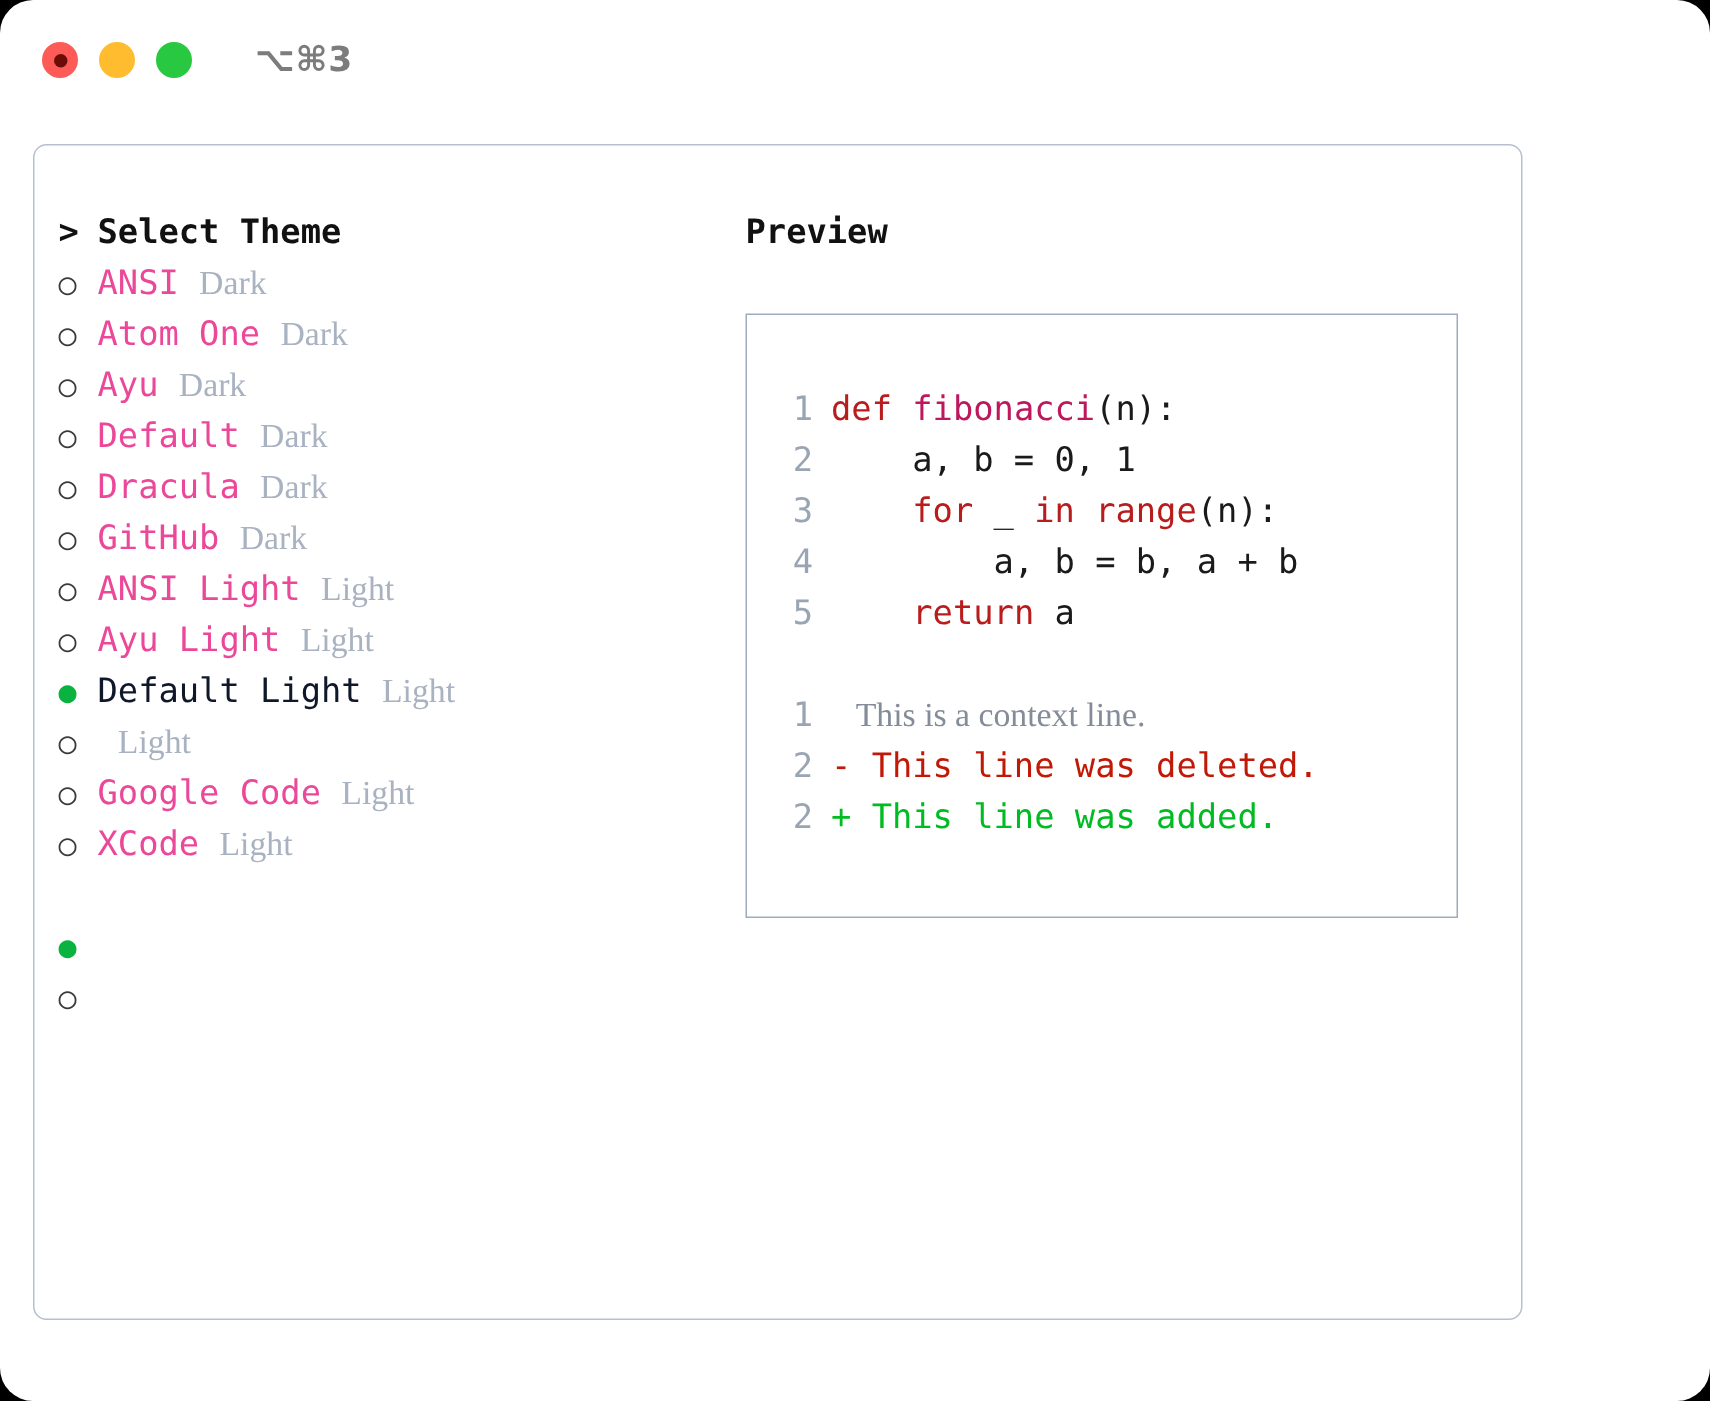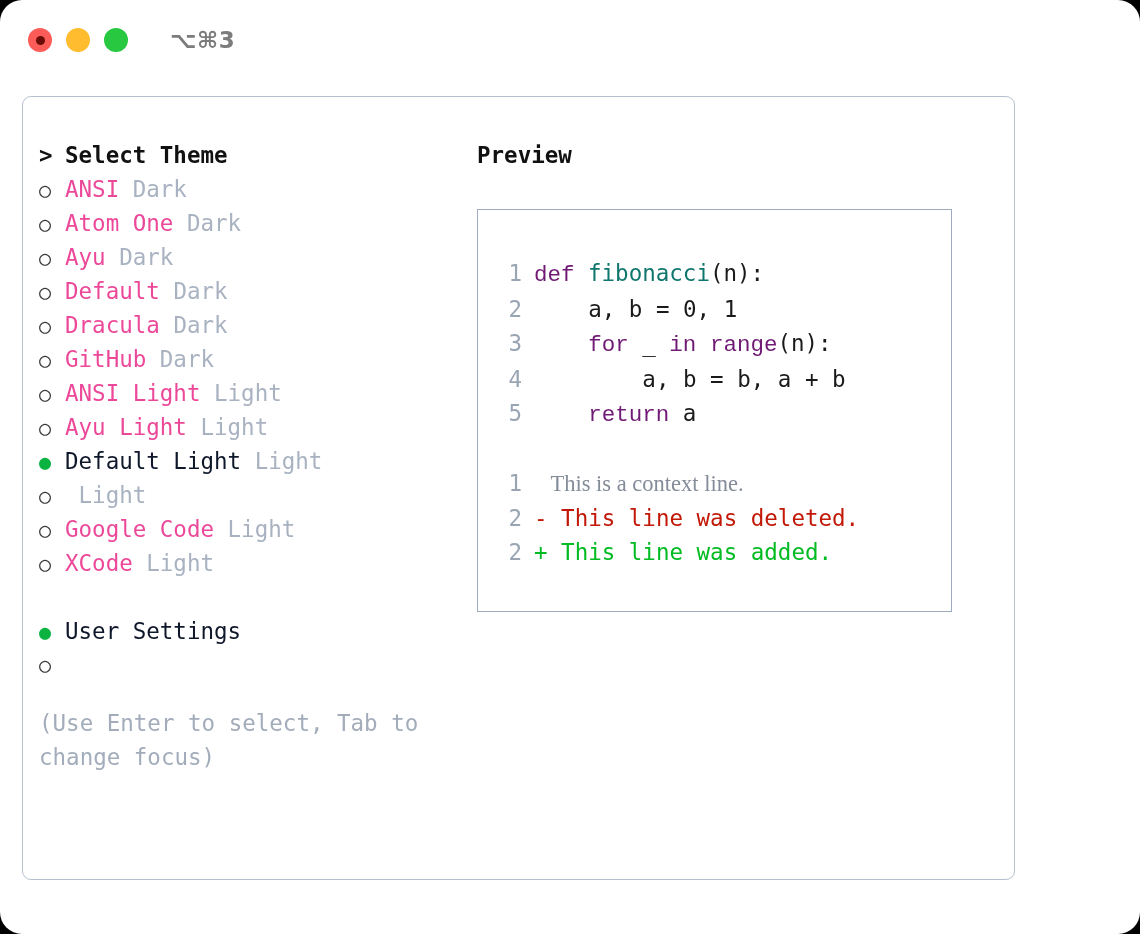--- a/index.html
+++ b/index.html
@@ -119,36 +119,36 @@
   }
   .header-row .marker { color: #111111; font-weight: bold; font-size: 22.5px; }
 
   .section-header {
     font-weight: bold;
     color: #1a1a1a;
   }
 
   .label        { color: #ec4899; }
   .label.sel    { color: #0f172a; }
-  .suffix       { color: #a9b2c1; }
+  .suffix       { color: #a9b2c1; font-family: Liberation Serif, serif; }
 
   .spacer-row { height: 34px; }
 
   .hint {
     margin-top: 24px;
     font-size: 22.5px;
     line-height: 34px;
     color: #a3acbb;
     width: 400px;
   }
 
   
   .right-col {
     position: absolute;
-    left: 454px;
+    left: 474px;
     top: 41px;
     width: 500px;
   }
   .preview-title {
     font-size: 22.5px;
     line-height: 34px;
     font-weight: bold;
     color: #111111;
   }
   .preview-box {
@@ -168,22 +168,22 @@
     line-height: 34px;
     white-space: pre;
   }
   .code .ln {
     display: inline-block;
     width: 26px;
     text-align: right;
     color: #9aa5b4;
     margin-right: 12px;
   }
-  .kw   { color: #701a75; font-family: Liberation Mono, monospace; }
-  .fn   { color: #0f766e; }
+  .kw   { color: #b91c1c; }
+  .fn   { color: #be185d; }
   .plain{ color: #1a1a1a; }
   .ctx  { color: #848c99; font-family: Liberation Serif, serif; }
   .del  { color: #c21807; }
   .add  { color: #00bb22; }
   .blankline { height: 34px; }
 </style>
 </head>
 <body>
 
 <div class="window">
@@ -220,25 +220,24 @@
             <div class="row"><span class="marker filled">●</span><span class="label sel">Default Light</span><span> </span><span class="suffix">Light</span></div>
             <div class="row"><span class="marker">○</span><span> </span><span class="suffix">Light</span></div>
             <div class="row"><span class="marker">○</span><span class="label">Google Code</span><span> </span><span class="suffix">Light</span></div>
             <div class="row"><span class="marker">○</span><span class="label">XCode</span><span> </span><span class="suffix">Light</span></div>
           </div>
 
         <div class="spacer-row"></div>
 
 
         <div id="apply-list">
-            <div class="row"><span class="marker filled">●</span><span class="label sel">User Settings</span></div>
+            <div class="row"><span class="marker filled">●</span></div>
             <div class="row"><span class="marker">○</span></div>
           </div>
 
-        <div class="hint">(Use Enter to select, Tab to change focus)</div>
       </div>
 
       <div class="right-col">
         <div class="preview-title">Preview</div>
         <div class="preview-box">
           <div class="code" id="code-block"><div><span class="ln">1</span><span class="kw">def </span><span class="fn">fibonacci</span><span class="plain">(n):</span></div><div><span class="ln">2</span><span class="plain">    a, b = 0, 1</span></div><div><span class="ln">3</span><span class="plain">    </span><span class="kw">for</span><span class="plain"> _ </span><span class="kw">in</span><span class="plain"> </span><span class="kw">range</span><span class="plain">(n):</span></div><div><span class="ln">4</span><span class="plain">        a, b = b, a + b</span></div><div><span class="ln">5</span><span class="plain">    </span><span class="kw">return</span><span class="plain"> a</span></div><div class="blankline">&nbsp;</div><div><span class="ln">1</span><span class="ctx"> </span><span class="ctx">  This is a context line.</span></div><div><span class="ln">2</span><span class="del">-</span><span class="del"> This line was deleted.</span></div><div><span class="ln">2</span><span class="add">+</span><span class="add"> This line was added.</span></div></div>
         </div>
       </div>
 
     </div>

